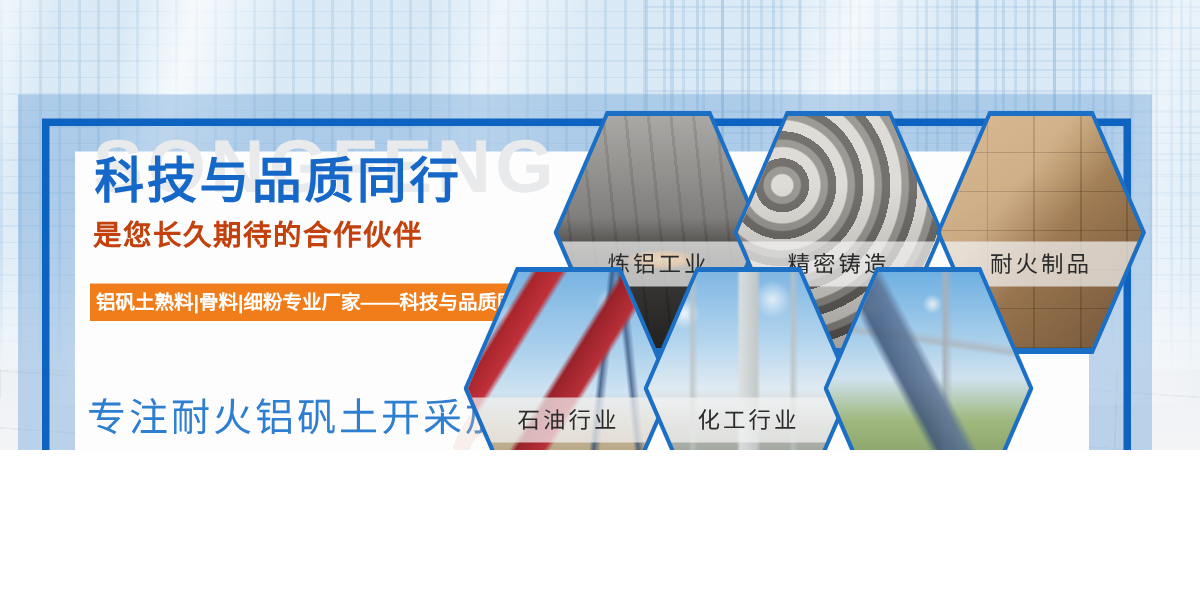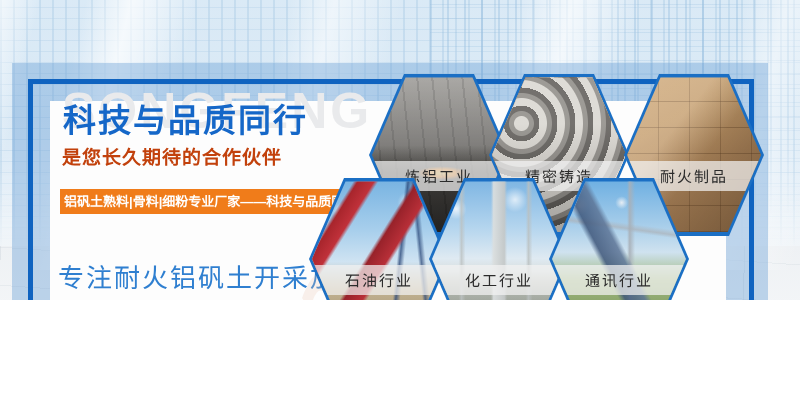--- a/index.html
+++ b/index.html
@@ -278,20 +278,17 @@
         <div class="hex-in">
           <div class="hex-art art-chem"></div>
           <div class="hex-label" style="top: 84px;">
             <span>化工行业</span>
           </div>
         </div>
       </div>
       <div class="hex" style="left: 549px; top: 178px;">
         <div class="hex-in">
           <div class="hex-art art-comm"></div>
-          <div class="hex-label" style="top: 84px;">
-            <span>通讯行业</span>
-          </div>
         </div>
       </div>
     </div>
 
 </div>
 
 </body></html>

